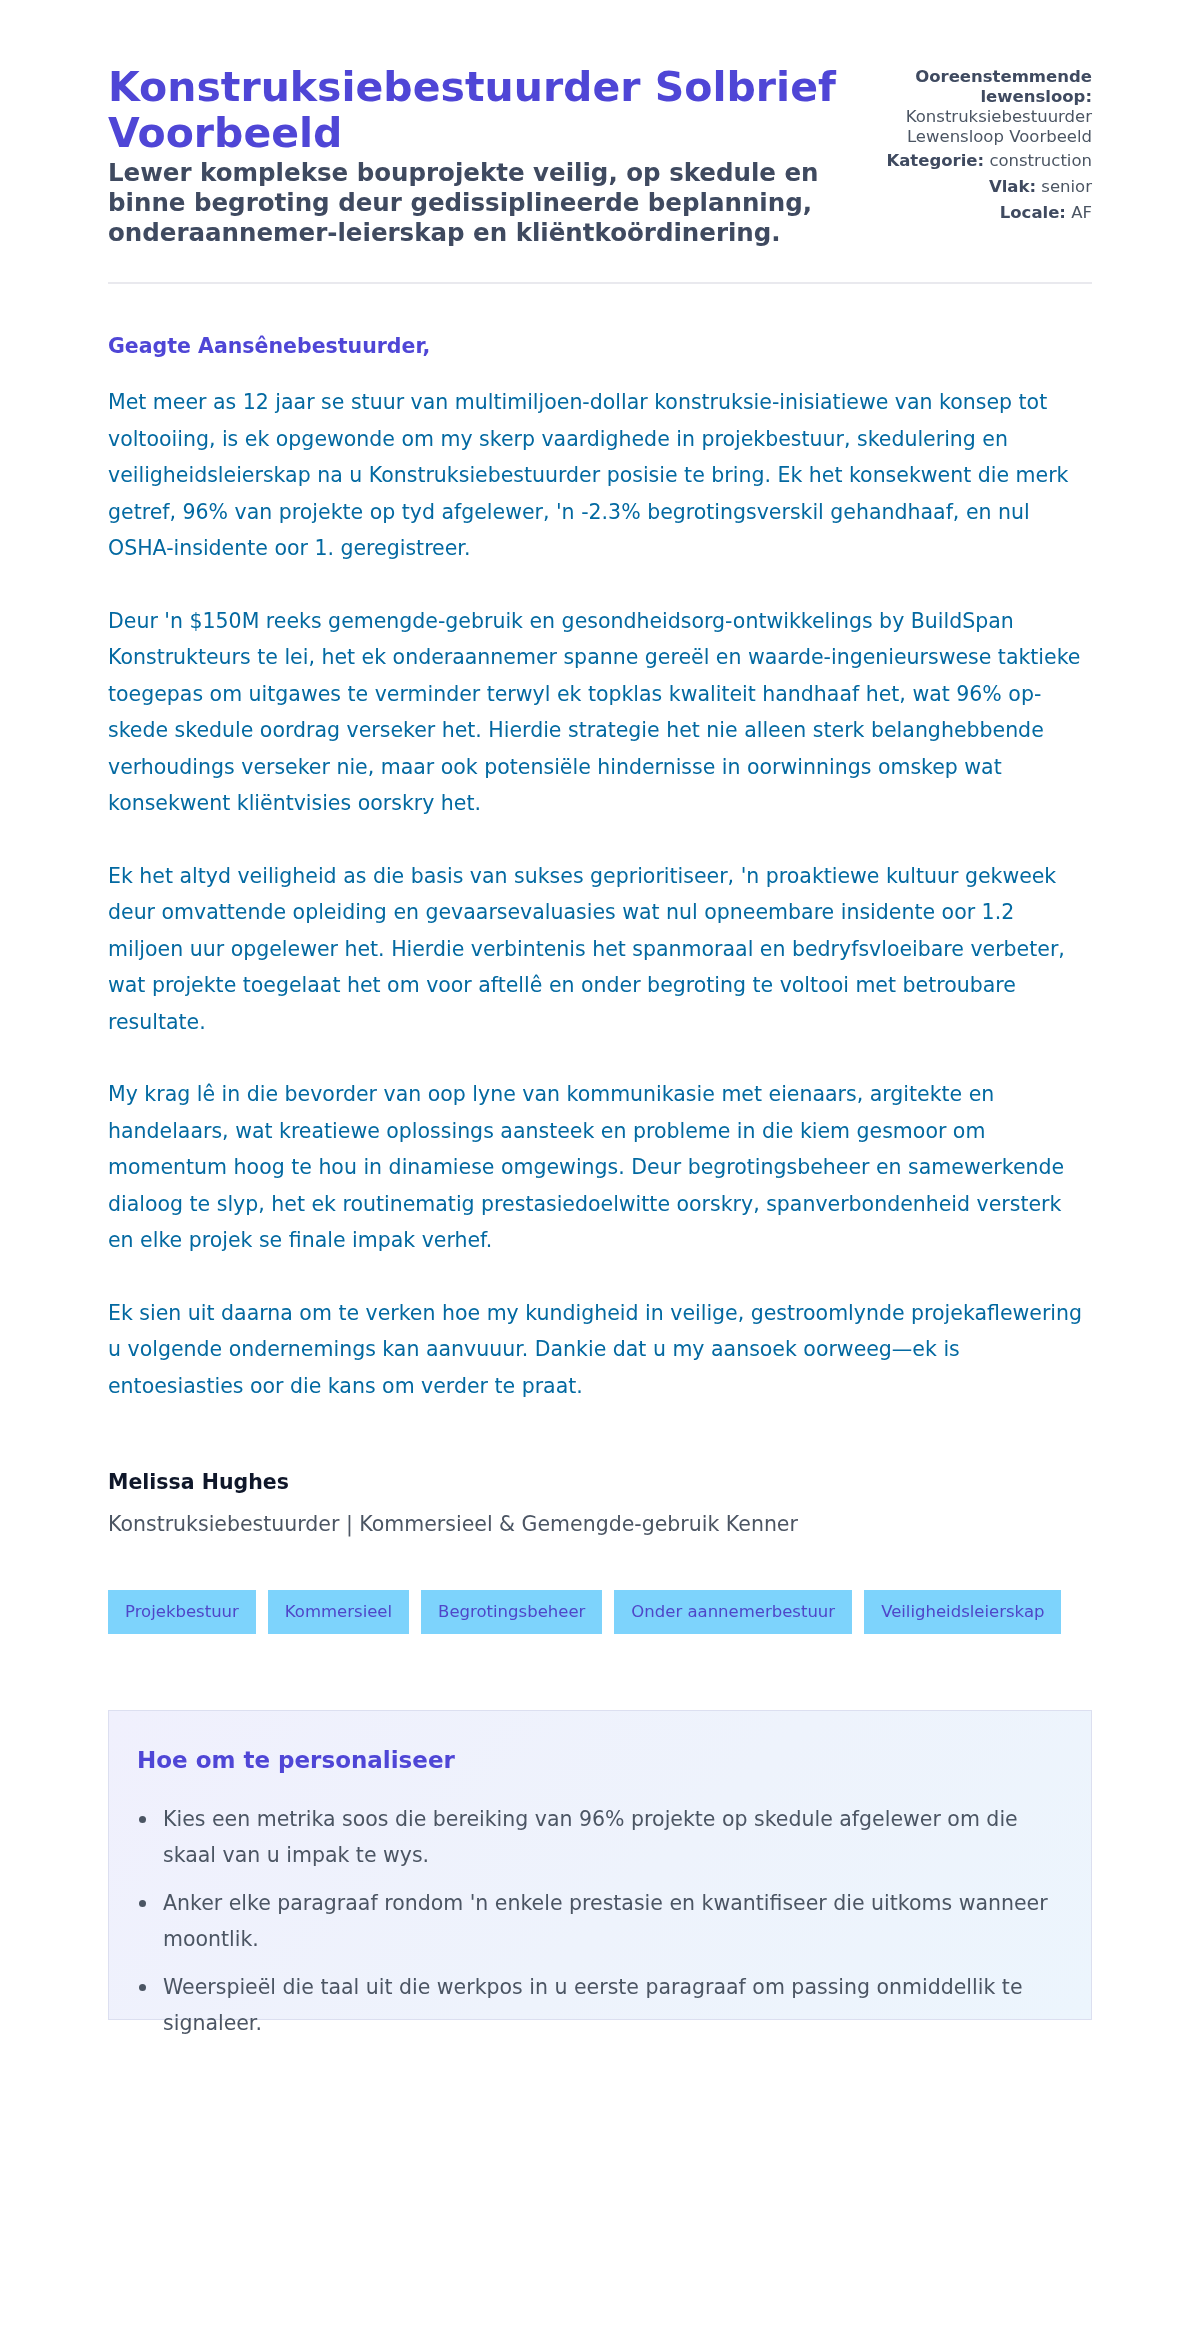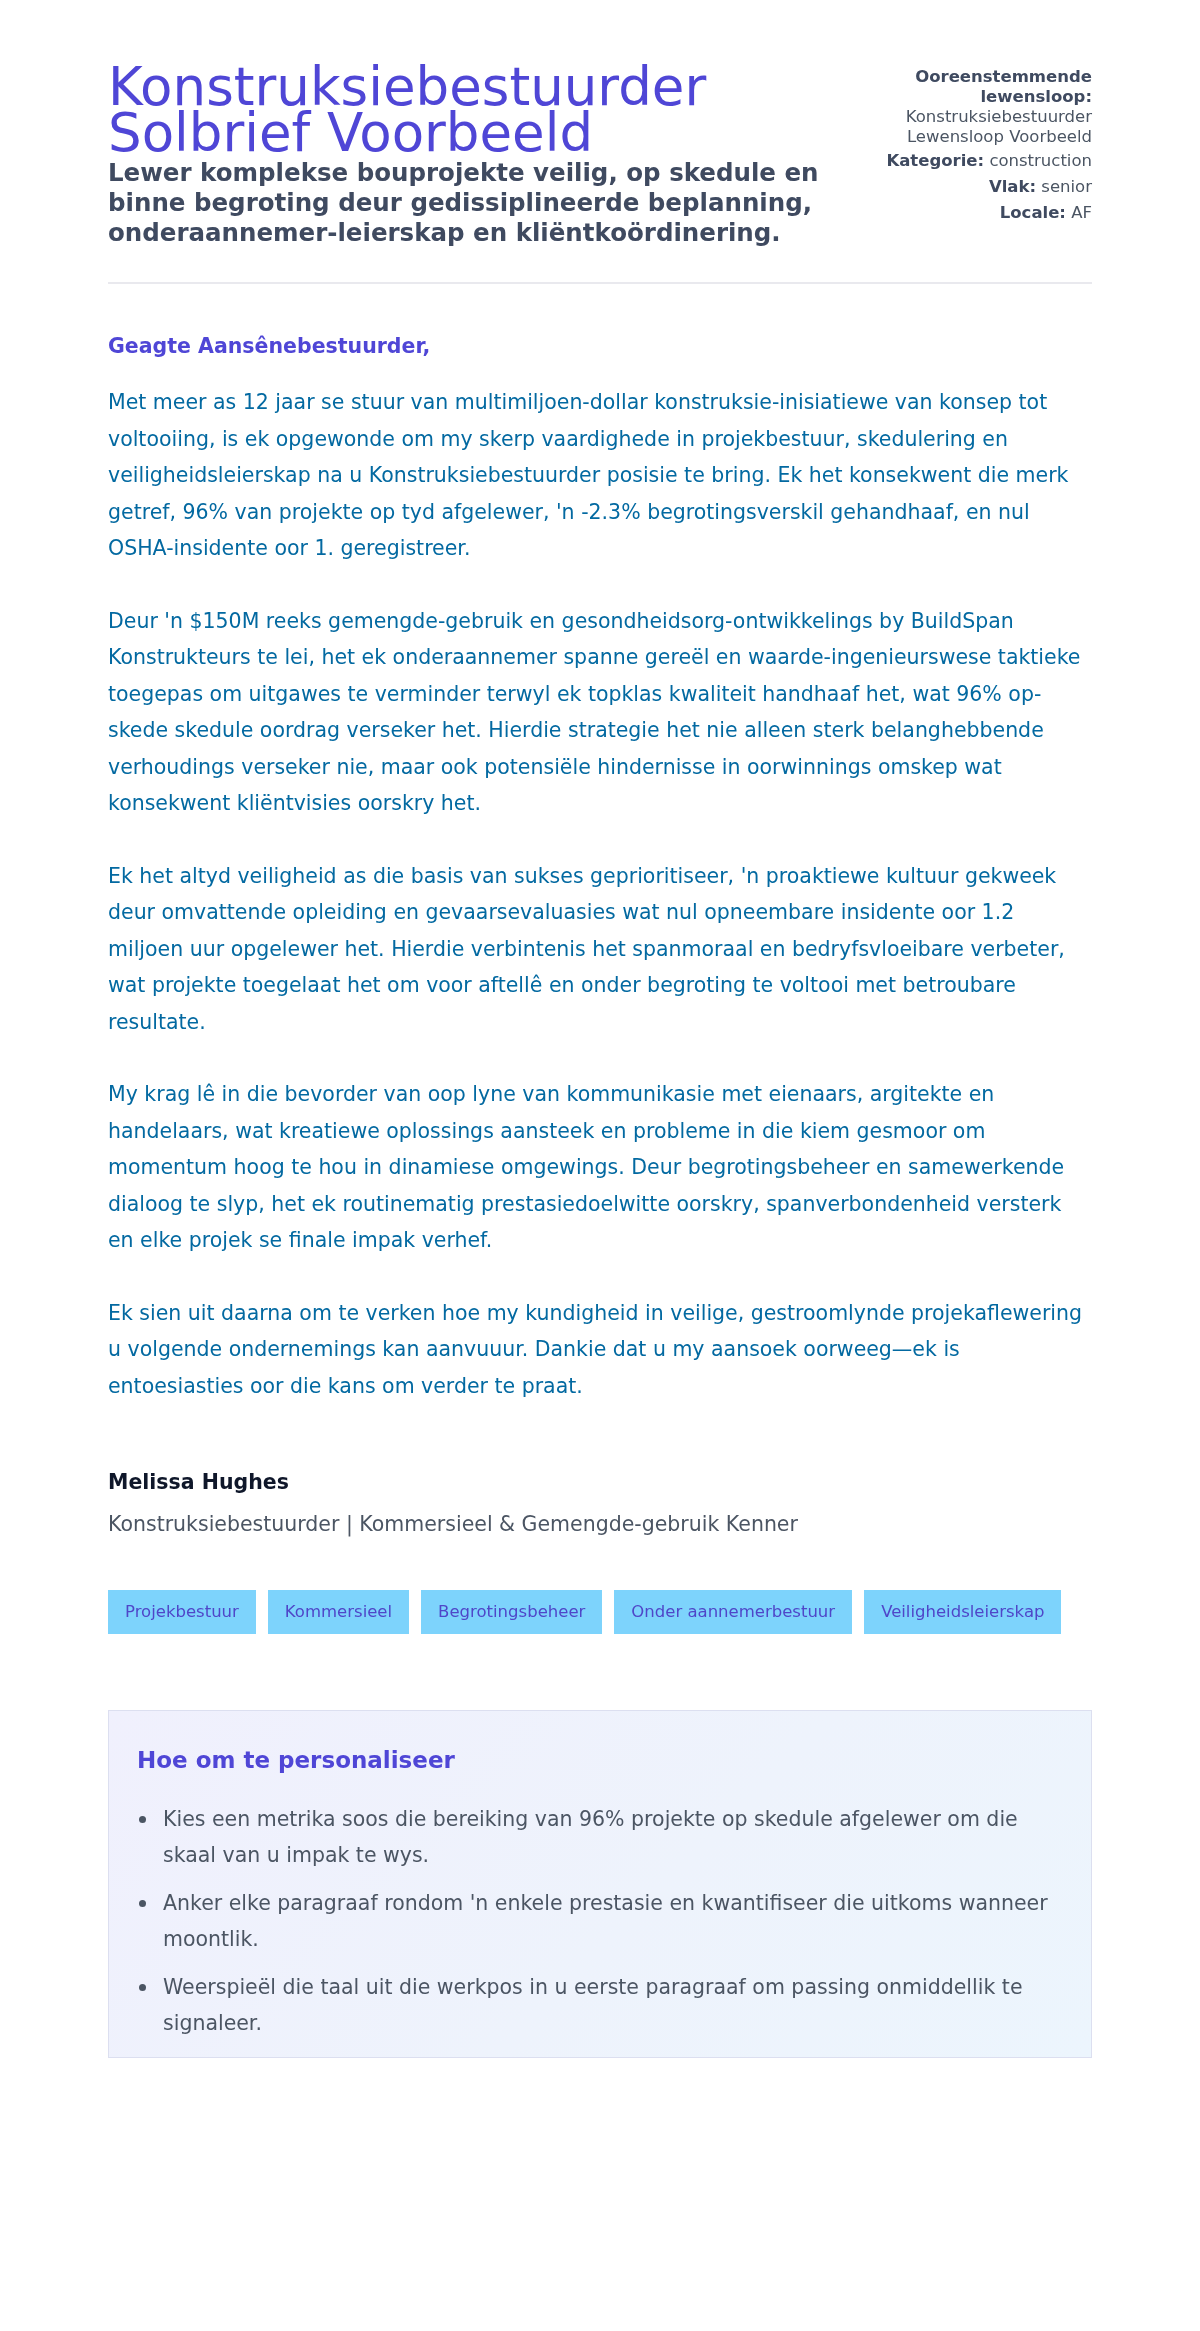--- a/index.html
+++ b/index.html
@@ -15,22 +15,22 @@
   }
   .header {
     display: flex;
     justify-content: space-between;
     align-items: flex-start;
     padding-bottom: 34px;
     border-bottom: 2px solid #e9e9ee;
   }
   .header-left { width: 740px; }
   .title {
-    font-size: 53px;
-    font-weight: normal;
+    font-size: 41px;
+    font-weight: bold;
     line-height: 46px;
     color: #4f46d6;
   }
   .subtitle {
     font-size: 24.5px;
     font-weight: bold;
     line-height: 30px;
     color: #3f4a60;
     margin-top: 2px;
   }
@@ -84,21 +84,21 @@
     font-size: 16.5px;
     height: 44px;
     line-height: 44px;
     padding: 0 17px;
   }
   .callout {
     margin-top: 76px;
     border: 1.5px solid #dcdff0;
     background: linear-gradient(135deg, #f0f0fd 0%, #eef3fc 55%, #ecf5fd 100%);
     padding: 34px 28px 28px 28px;
-    height: 348px;
+    height: 310px;
   }
   .callout-title {
     font-size: 23px;
     font-weight: bold;
     color: #4f46d6;
     line-height: 30px;
     margin-bottom: 26px;
   }
   .callout ul {
     list-style: none;

